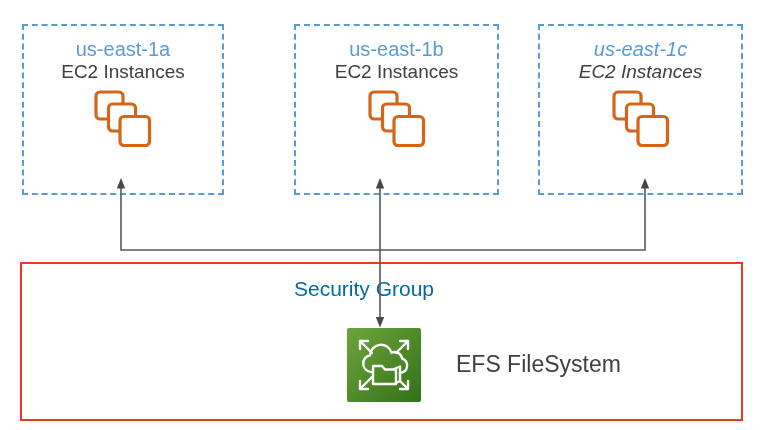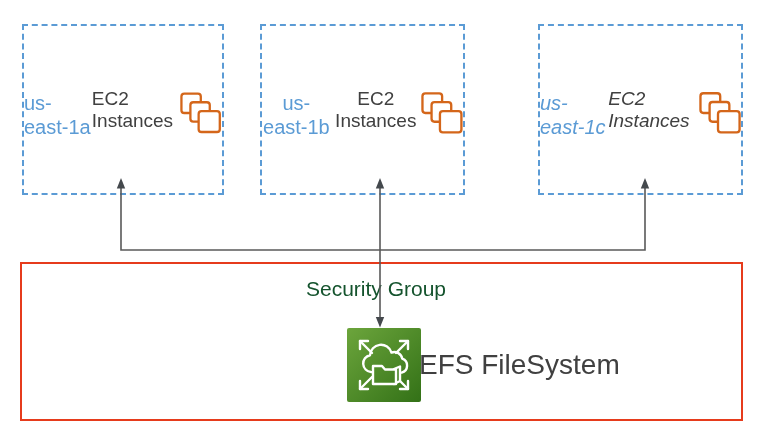--- a/index.html
+++ b/index.html
@@ -3,39 +3,39 @@
 <meta charset="utf-8">
 <style>
   html,body{margin:0;padding:0;background:#ffffff;}
   #canvas{
     position:relative;width:774px;height:430px;background:#ffffff;
     font-family:"Liberation Sans", sans-serif;overflow:hidden;
   }
   .az-box{
     position:absolute;top:24px;height:171px;box-sizing:border-box;
     border:2px dashed #5B9BD5;background:#ffffff;
-    display:flex;flex-direction:row;align-items:center;
+    display:flex;flex-direction:column;align-items:center;
   }
   #az1{left:22px;width:202px;}
-  #az2{left:260px;width:205px;text-align:center;}
+  #az2{left:294px;width:205px;text-align:center;}
   #az3{left:538px;width:205px;font-style:italic;}
   .az-name{margin-top:11px;font-size:20px;line-height:24px;color:#5B9BD5;}
   .az-sub{font-size:19px;line-height:22px;color:#404040;}
   .ec2-icon{margin-top:7px;}
   #sg-box{
     position:absolute;left:20px;top:262px;width:723px;height:159px;
     box-sizing:border-box;border:2.5px solid #E63B1C;background:#ffffff;z-index:1;
   }
   #sg-label{
-    position:absolute;left:276px;top:277px;width:200px;text-align:center;
-    font-size:21px;line-height:24px;color:#14532d;z-index:2;
+    position:absolute;left:264px;top:277px;width:200px;text-align:center;
+    font-size:21px;line-height:24px;color:#0369a1;z-index:2;
   }
   #efs-icon{position:absolute;left:347px;top:328px;z-index:2;}
   #efs-label{
-    position:absolute;left:419px;top:350px;font-size:28px;line-height:29px;
+    position:absolute;left:456px;top:350px;font-size:23px;line-height:29px;
     color:#404040;z-index:2;
   }
   #connectors{position:absolute;left:0;top:0;z-index:3;pointer-events:none;}
 </style>
 </head>
 <body>
 
 <div id="canvas">
 
   <div class="az-box" id="az1">

